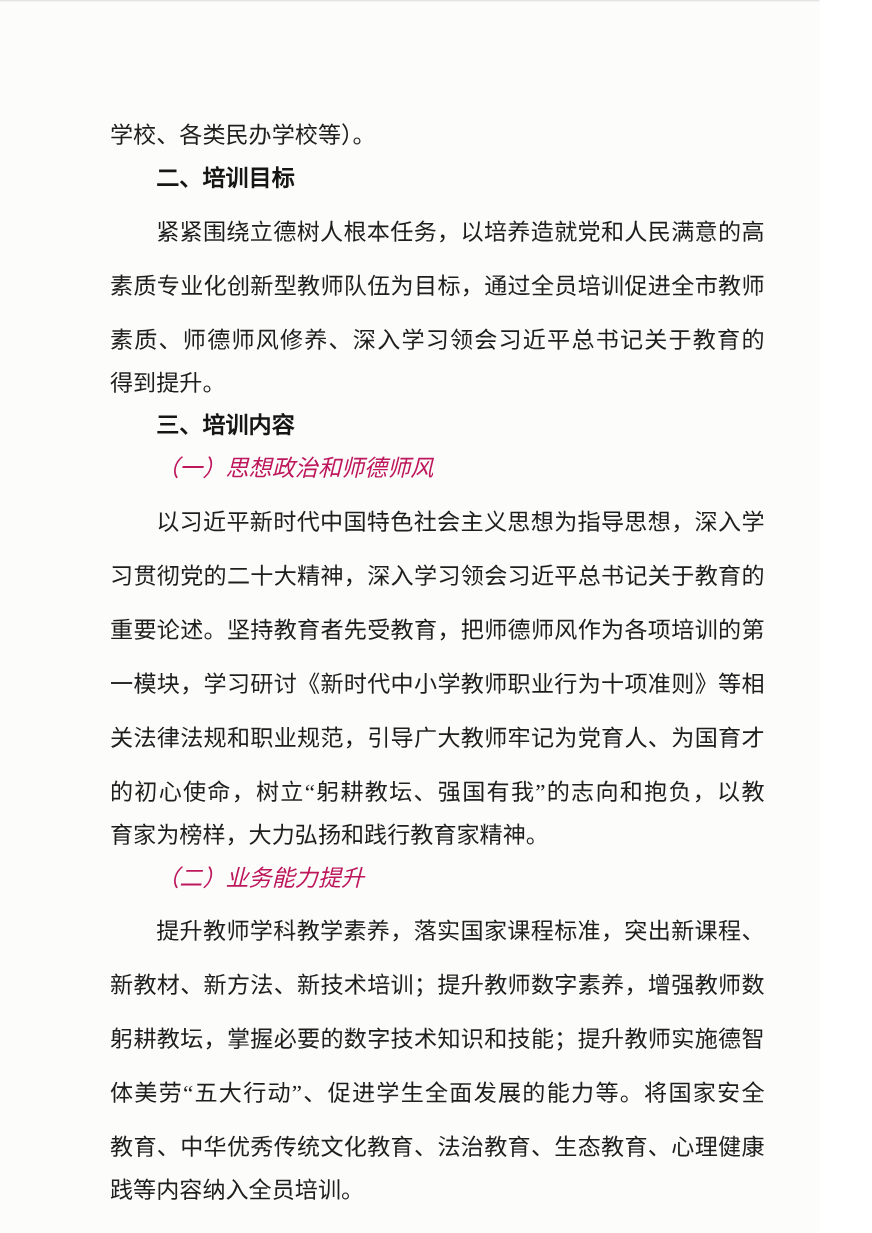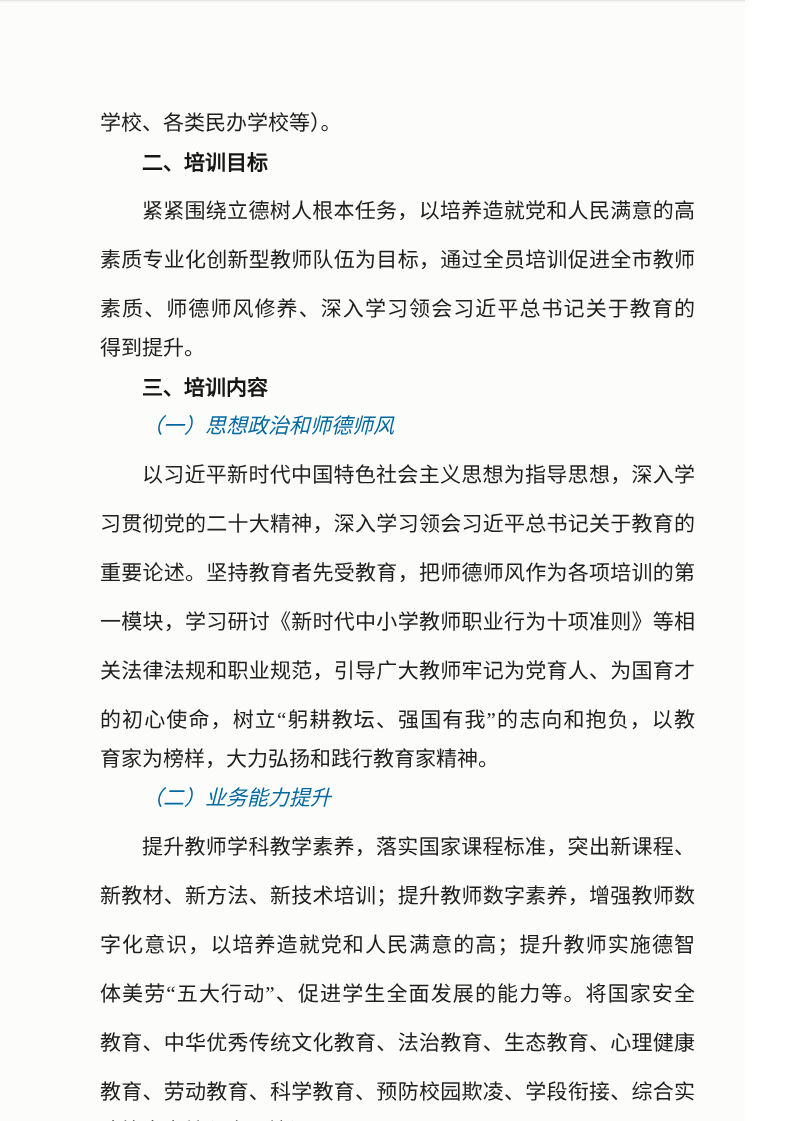--- a/index.html
+++ b/index.html
@@ -49,21 +49,21 @@
   }
   
   .heading {
     font-family: "Liberation Sans", "DejaVu Sans", sans-serif;
     font-weight: bold;
     color: #161616;
   }
   
   .subheading {
     font-style: italic;
-    color: #0369a1;
+    color: #be185d;
   }
 </style>
 </head>
 <body>
 
 <div class="page">
   <div class="scan-edge"></div>
   <div class="content" id="doc">
       <div class="line body lastline">学校、各类民办学校等）。</div>
       <div class="line heading lastline">二、培训目标</div>
@@ -76,19 +76,18 @@
       <div class="line body indent fullline">以习近平新时代中国特色社会主义思想为指导思想，深入学</div>
       <div class="line body fullline">习贯彻党的二十大精神，深入学习领会习近平总书记关于教育的</div>
       <div class="line body fullline">重要论述。坚持教育者先受教育，把师德师风作为各项培训的第</div>
       <div class="line body fullline">一模块，学习研讨《新时代中小学教师职业行为十项准则》等相</div>
       <div class="line body fullline">关法律法规和职业规范，引导广大教师牢记为党育人、为国育才</div>
       <div class="line body fullline">的初心使命，树立“躬耕教坛、强国有我”的志向和抱负，以教</div>
       <div class="line body lastline">育家为榜样，大力弘扬和践行教育家精神。</div>
       <div class="line subheading lastline">（二）业务能力提升</div>
       <div class="line body indent fullline">提升教师学科教学素养，落实国家课程标准，突出新课程、</div>
       <div class="line body fullline">新教材、新方法、新技术培训；提升教师数字素养，增强教师数</div>
-      <div class="line body fullline">字化意识，以培养造就党和人民满意的高；提升教师实施德智</div>
+      <div class="line body fullline">躬耕教坛，掌握必要的数字技术知识和技能；提升教师实施德智</div>
       <div class="line body fullline">体美劳“五大行动”、促进学生全面发展的能力等。将国家安全</div>
       <div class="line body fullline">教育、中华优秀传统文化教育、法治教育、生态教育、心理健康</div>
-      <div class="line body fullline">教育、劳动教育、科学教育、预防校园欺凌、学段衔接、综合实</div>
       <div class="line body lastline">践等内容纳入全员培训。</div>
     </div>
 </div>
 
 </body></html>

